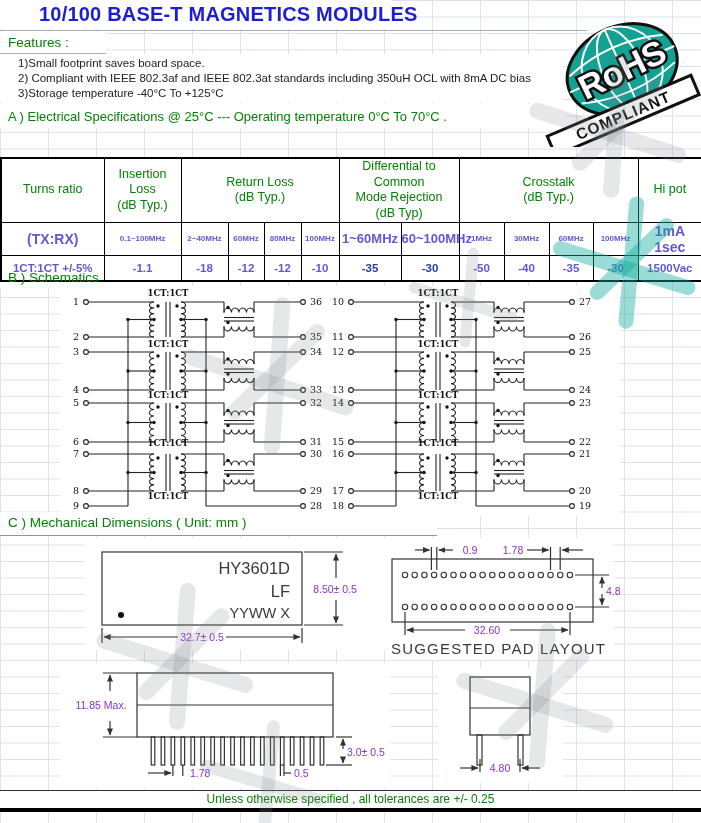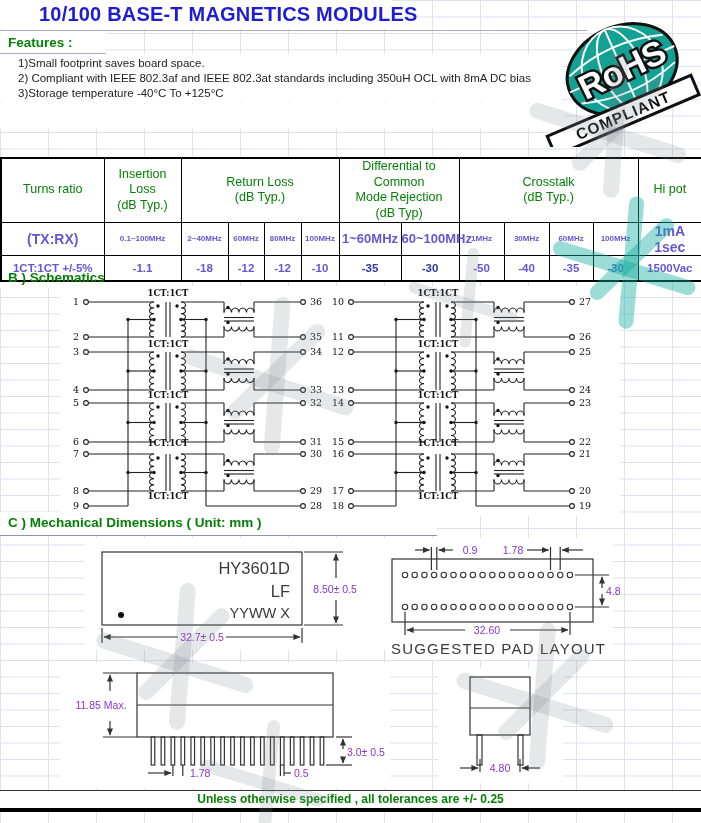--- a/index.html
+++ b/index.html
@@ -6,21 +6,21 @@
   body{font-family:"Liberation Sans",sans-serif;background:#fff;}
   .page{position:relative;width:701px;height:823px;overflow:hidden;
     background-color:#fff;
     background-image:linear-gradient(to right,#dbe3ef 1px,transparent 1px),
                      linear-gradient(to bottom,#dbe3ef 1px,transparent 1px);
     background-size:48px 16.5px;}
   .patch{position:absolute;background:#fff;}
   .abs{position:absolute;}
   .title{left:8px;top:3px;font-size:20px;font-weight:bold;color:#1d1dd2;letter-spacing:.2px;margin-left:31px;}
   .rule{position:absolute;border-top:1px solid #a7afbd;height:0;}
-  .g-head{font-weight:bold;color:#078007;}
+  .g-head{font-weight:normal;color:#078007;}
   .feat-head{left:8px;top:35px;font-size:13.5px;}
   .feat-item{left:18px;font-size:11.5px;color:#222;}
   .sec-a{left:8px;top:109px;font-size:13px;}
   .banner{left:0;top:129px;width:701px;height:27px;background:#00ffff;border-bottom:2px solid #00c9cd;
     text-align:center;font-size:21px;font-weight:bold;color:#1717e0;line-height:27px;}
   table.spec{position:absolute;left:0;top:157px;width:701px;border-collapse:collapse;table-layout:fixed;
     border:2px solid #000;background:#fff;}
   table.spec th,table.spec td{border:1px solid #000;padding:0;text-align:center;vertical-align:middle;}
   tr.hdr th{height:62px;font-size:12.5px;font-weight:normal;color:#078007;white-space:pre-line;line-height:1.25;}
   tr.sub td{height:22px;color:#6456d4;font-weight:bold;}
@@ -85,20 +85,21 @@
       <text x="82" y="106" text-anchor="middle" font-size="15.5" font-weight="bold" fill="#101010" style="letter-spacing:1px;font-family:'Liberation Sans',sans-serif">COMPLIANT</text>
     </g>
   </svg>
 
   <div class="abs g-head feat-head">Features :</div>
   <div class="rule" style="left:0;top:53px;width:106px;"></div>
   <div class="abs feat-item" style="top:57px;">1)Small footprint saves board space.</div>
   <div class="abs feat-item" style="top:72px;">2) Compliant with IEEE 802.3af and IEEE 802.3at standards including  350uH OCL with 8mA DC bias</div>
   <div class="abs feat-item" style="top:87px;">3)Storage  temperature -40°C To +125°C</div>
 
+  <div class="abs g-head sec-a">A ) Electrical Specifications @ 25°C --- Operating temperature 0°C To 70°C .</div>
 
   <table class="spec">
     <colgroup>
       <col style="width:103px">
         <col style="width:77px">
         <col style="width:47px">
         <col style="width:36px">
       <col style="width:37px">
         <col style="width:38px">
         <col style="width:62px">

